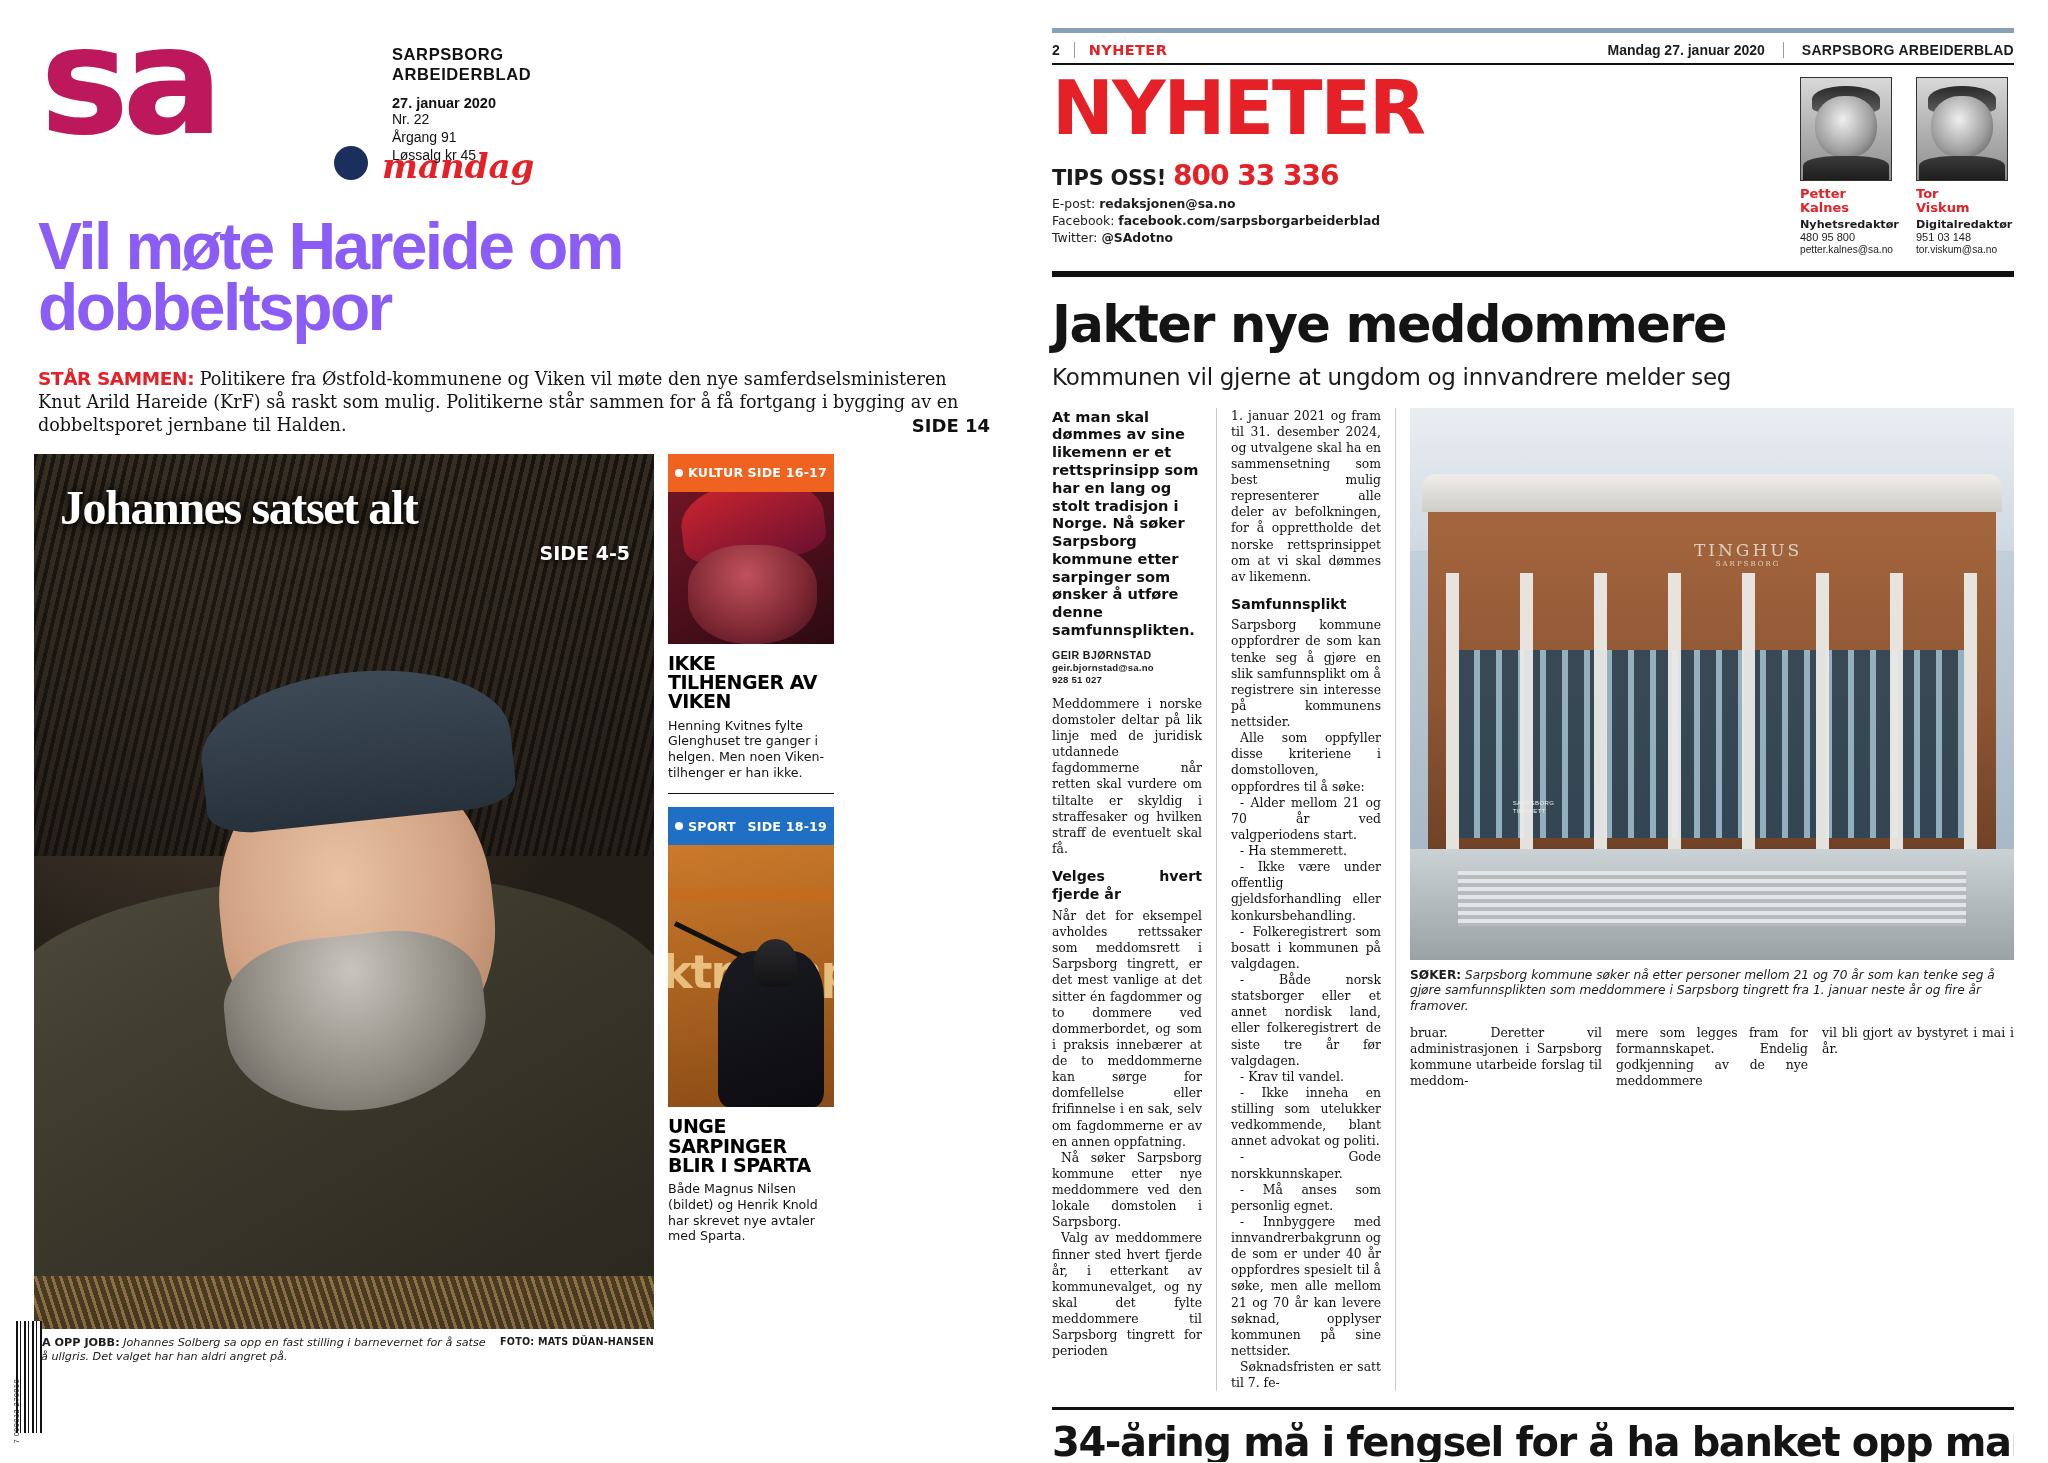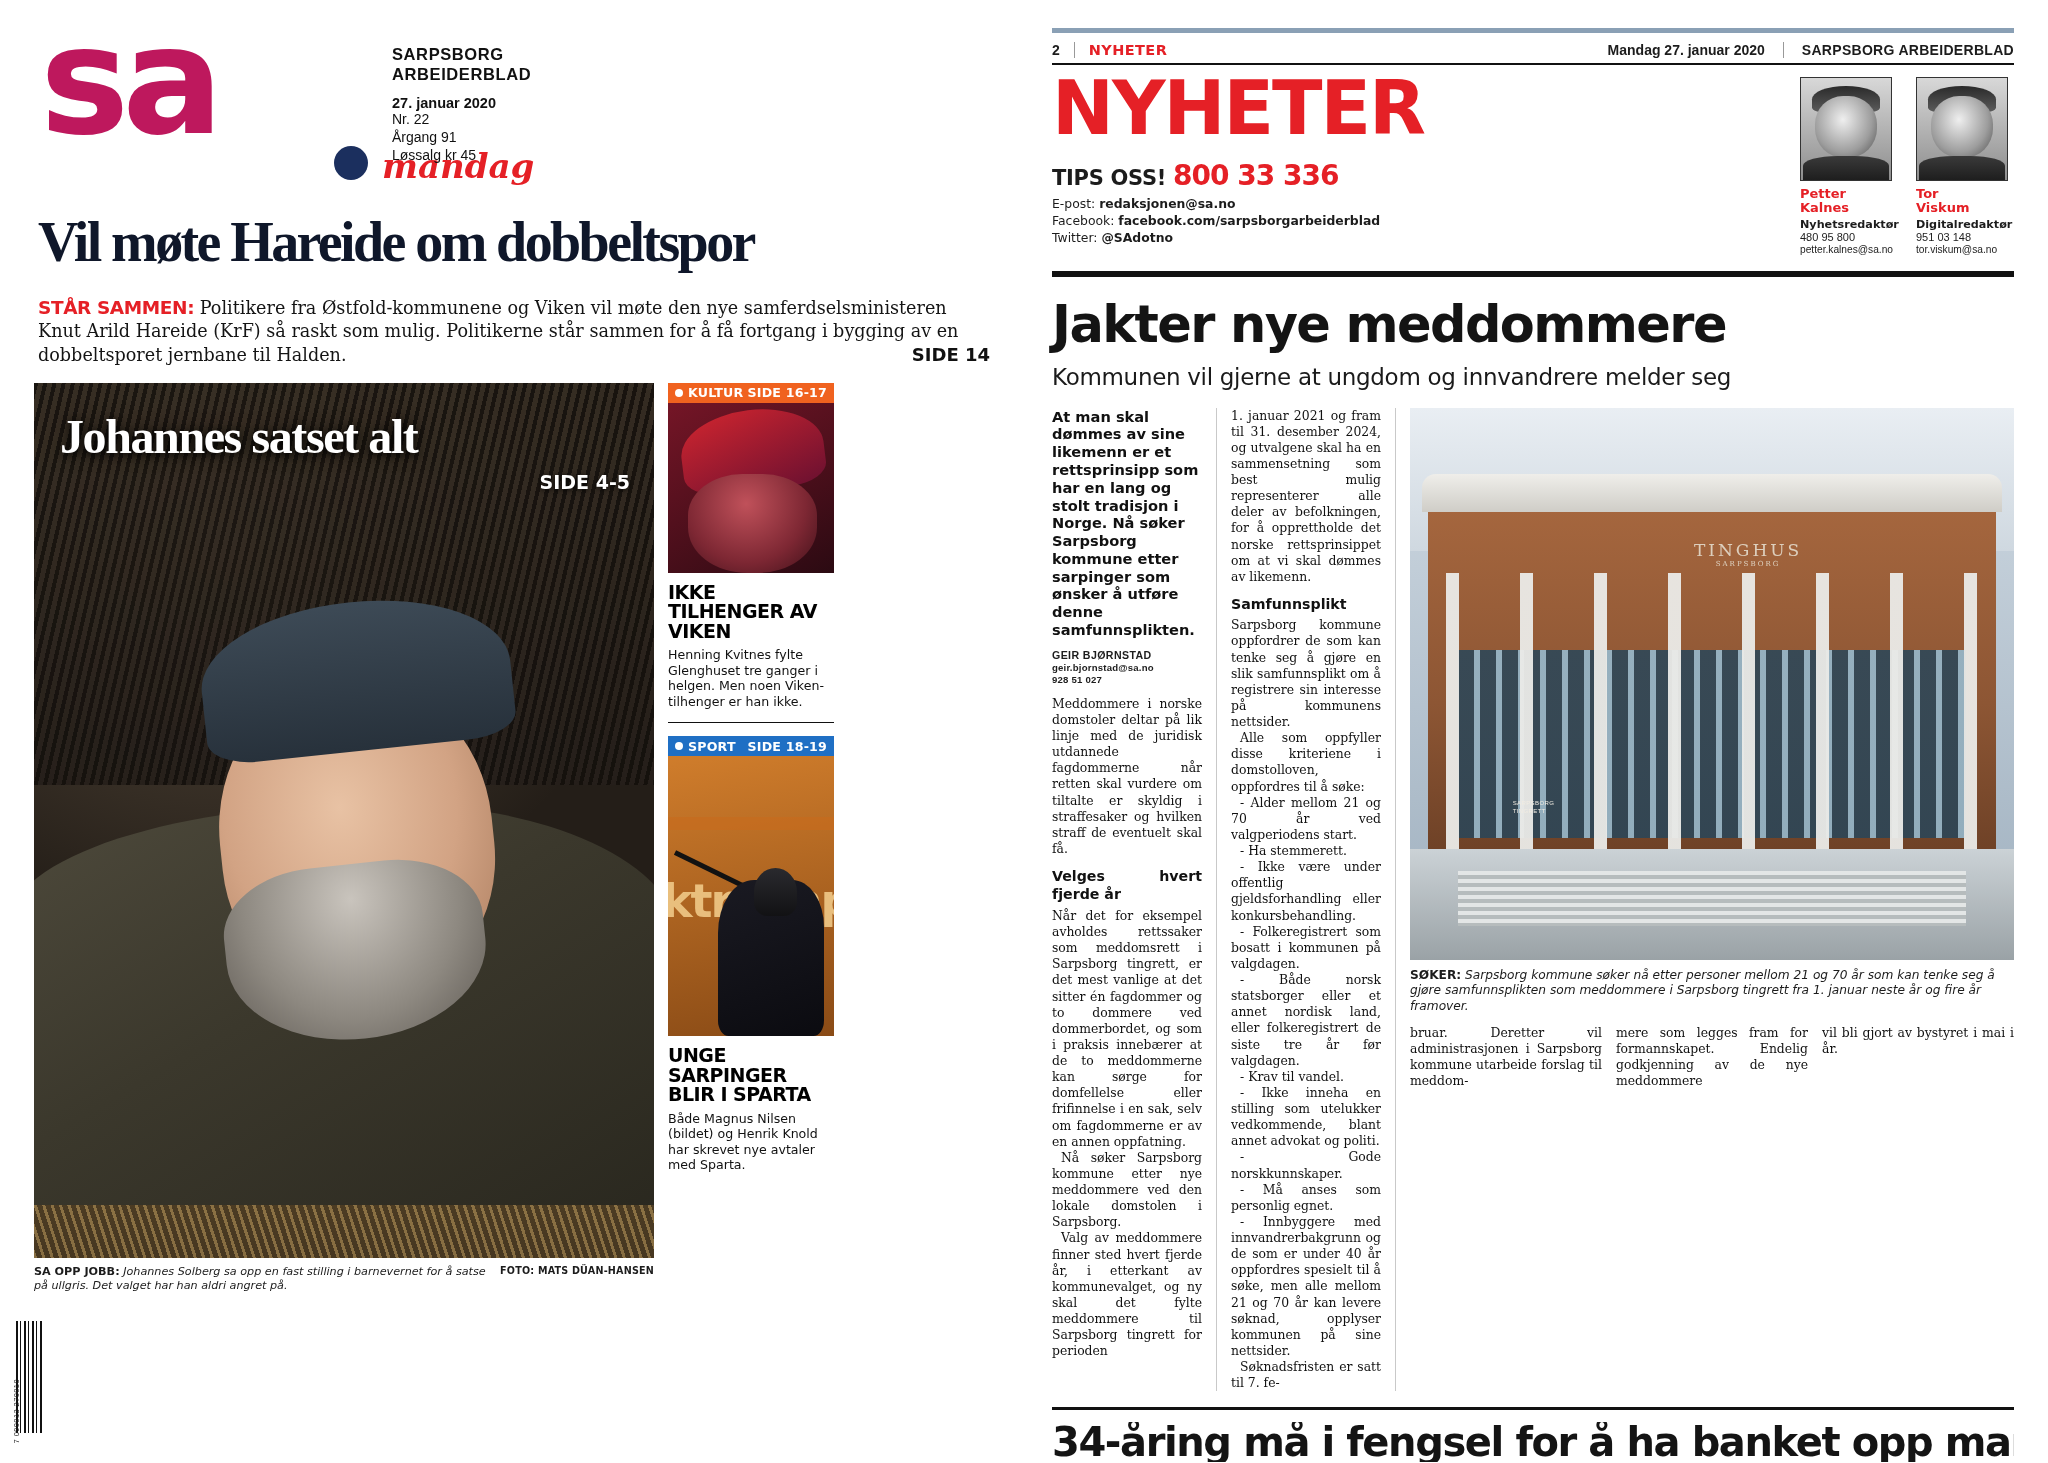--- a/index.html
+++ b/index.html
@@ -36,26 +36,26 @@
     font-family:"DejaVu Serif", serif;
     font-style:italic; font-weight:bold;
     font-size:34px; color:#e52026;
   }
   .mast-info { position:absolute; left:358px; top:16px; width:210px; }
   .mast-info .nm { font-weight:bold; font-size:16.5px; letter-spacing:0.6px; line-height:1.22; color:#111; }
   .mast-info .dt { font-weight:bold; font-size:14.5px; margin-top:11px; color:#111;}
   .mast-info .sm { font-size:14px; line-height:1.28; color:#111;}
 
   .main-headline {
-    font-family:Liberation Serif, serif;
+    font-family:Liberation Sans, sans-serif;
     font-weight:bold;
-    font-size:56px;
+    font-size:66px;
     line-height:0.93;
     letter-spacing:-2.6px;
-    color:#0f172a;
+    color:#8b5cf6;
     margin:38px 0 0 4px;
   }
   .lead {
     margin:28px 0 0 4px;
     font-family:"DejaVu Serif", serif;
     font-size:17.6px;
     line-height:1.32;
     color:#141414;
     position:relative;
   }
@@ -176,21 +176,21 @@
   .sp-helmet {
     position:absolute; left:52%; top:44%; width:26%; height:16%;
     background:linear-gradient(#2a2a2e,#121214);
     border-radius:50% 50% 30% 30%;
   }
   .sp-stick {
     position:absolute; left:4%; top:38%; width:74%; height:5px;
     background:#121212; transform:rotate(26deg); transform-origin:left center;
   }
   .teaser-label {
-    position:absolute; left:0; top:0; width:100%; height:20px;
+    position:absolute; left:0; top:0; width:100%; height:38px;
     display:flex; align-items:center; justify-content:space-between;
     padding:0 7px;
     font-family:"DejaVu Sans", sans-serif; font-weight:bold;
     font-size:12.6px; color:#fff; letter-spacing:.2px;
   }
   .teaser-label.kultur-bar { background:#f0621f; }
   .teaser-label.sport-bar { background:#1f6fc4; }
   .tl-left { display:flex; align-items:center; gap:5px; }
   .dot-w { width:8px; height:8px; border-radius:50%; background:#fff; display:inline-block; }
 

